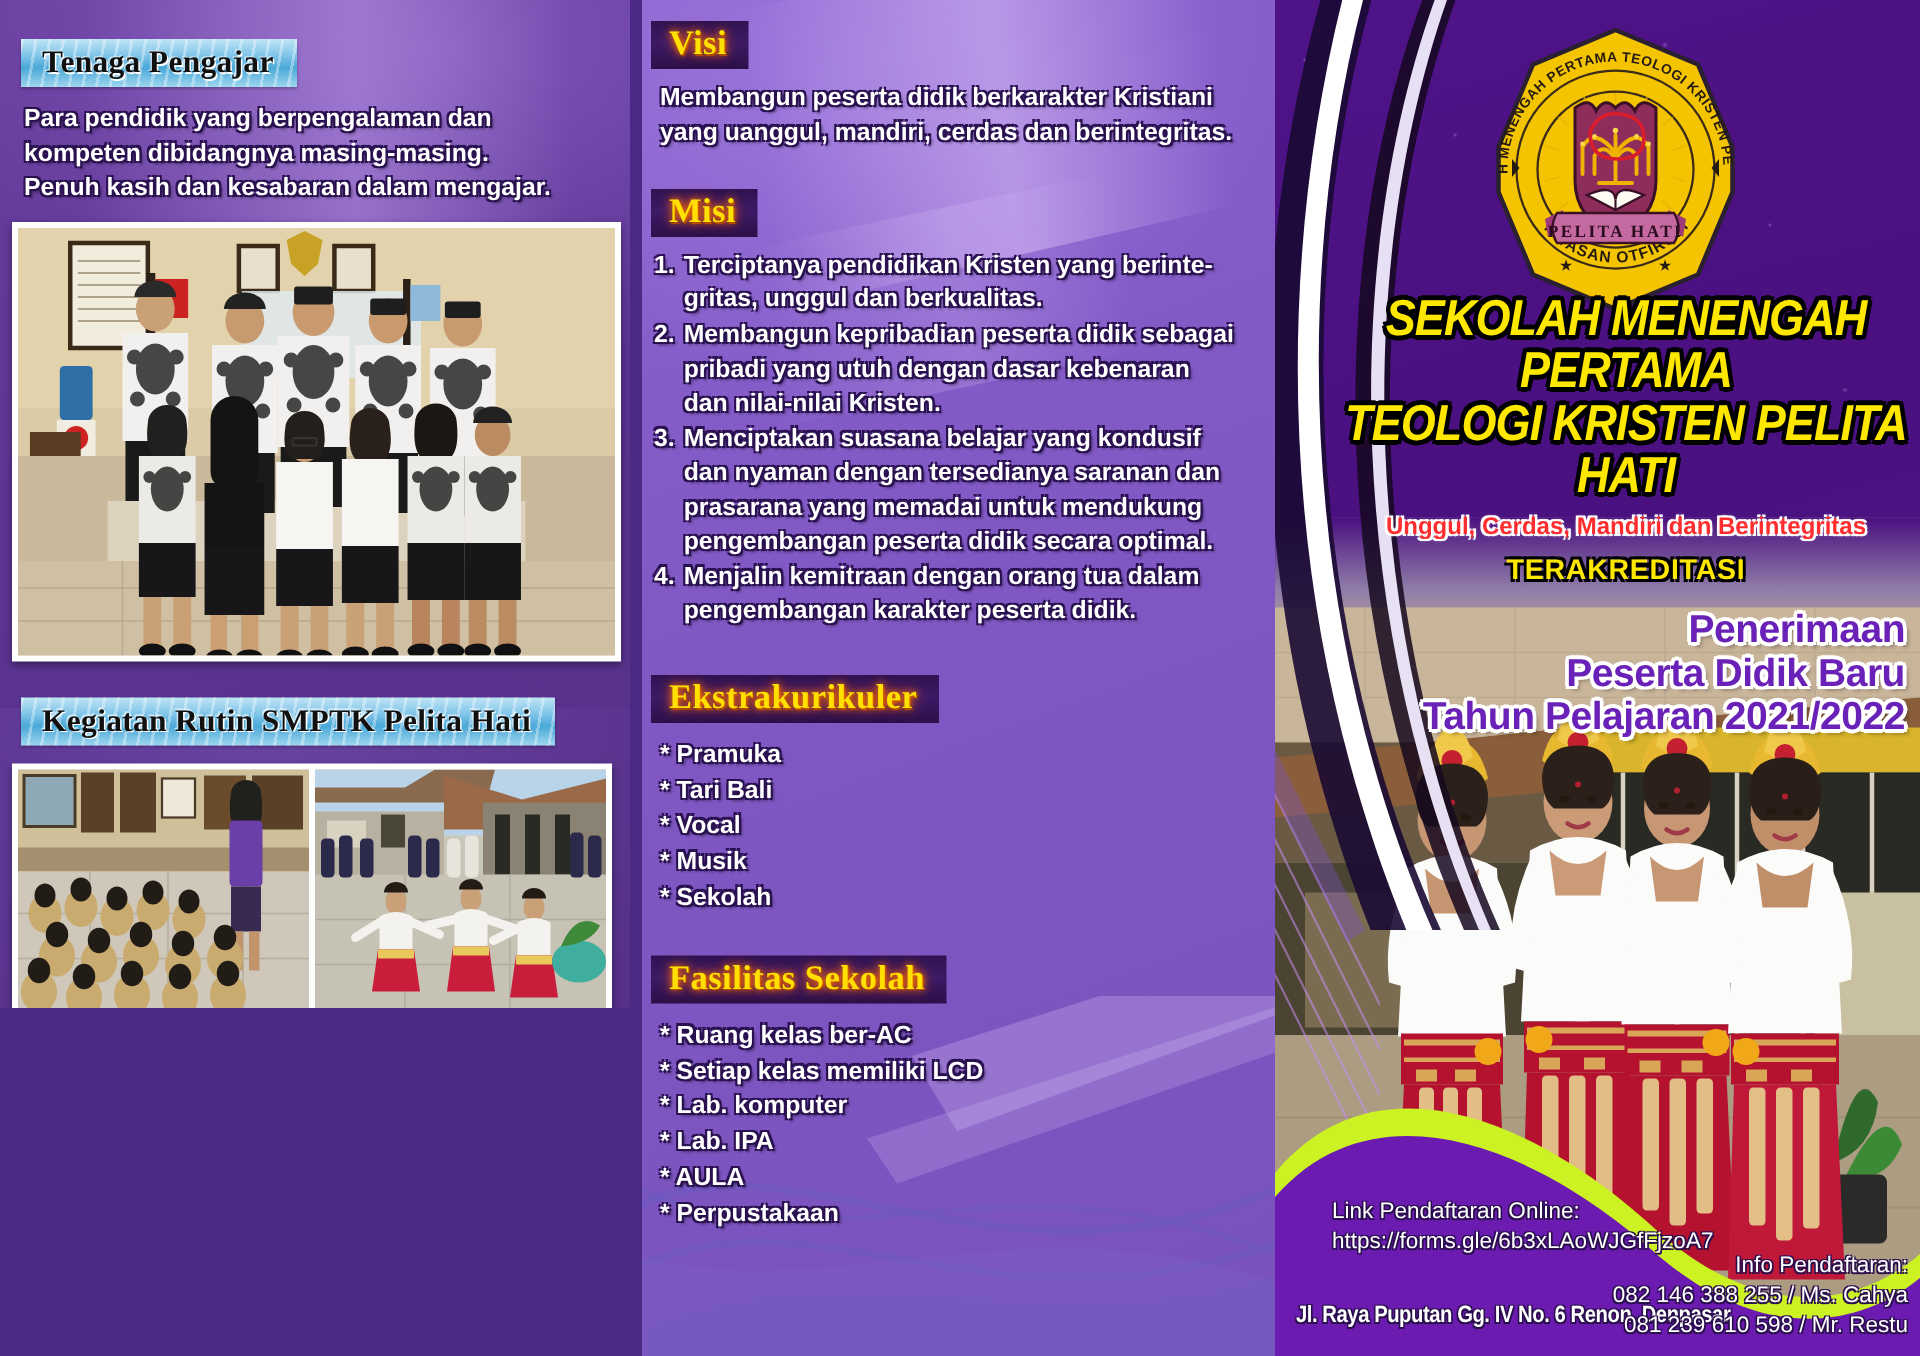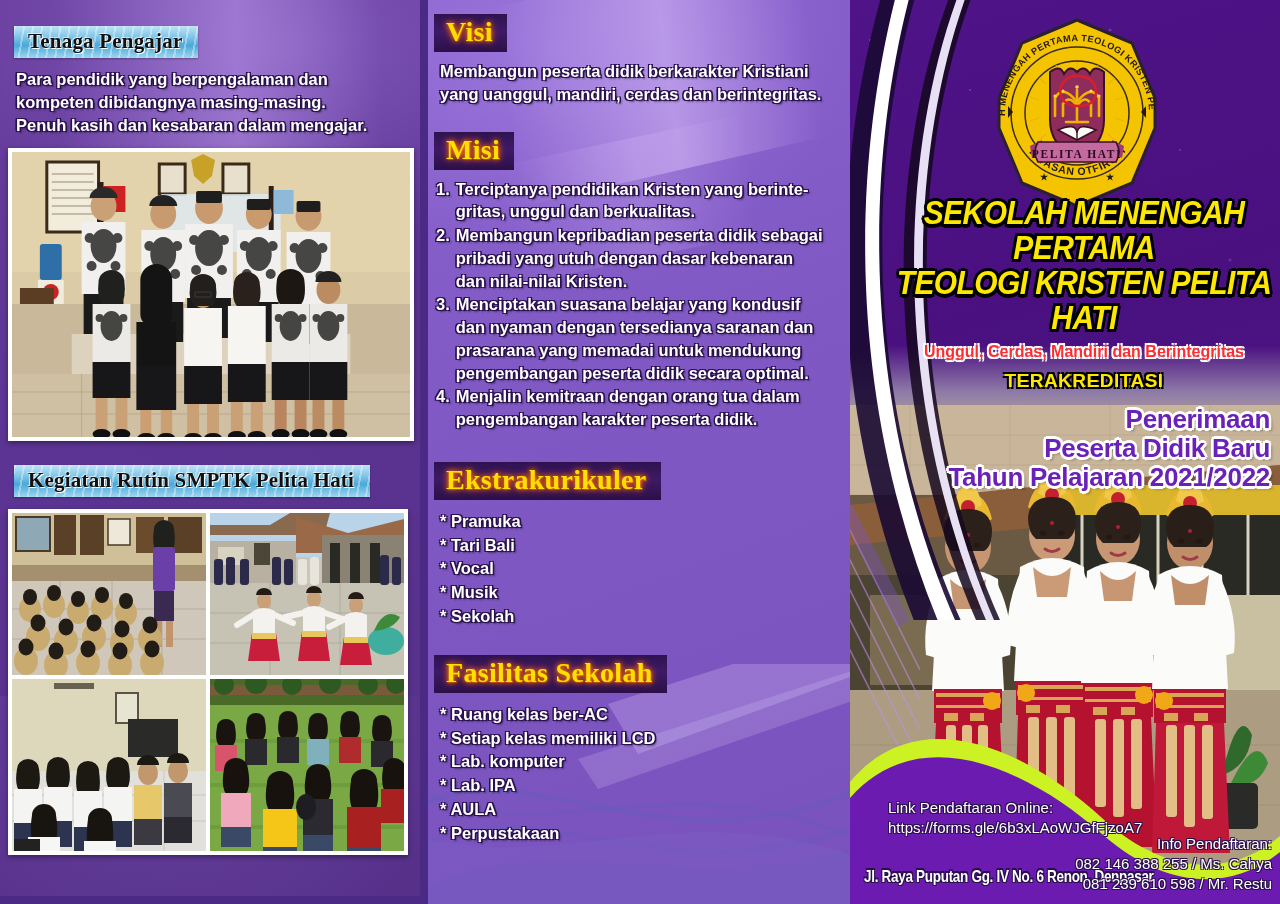--- a/index.html
+++ b/index.html
@@ -5,21 +5,21 @@
   * { margin:0; padding:0; box-sizing:border-box; }
   html,body { width:1280px; height:904px; overflow:hidden; }
   body {
     font-family:"Liberation Sans", sans-serif;
     background:#4a2a85;
   }
   .brochure { position:relative; width:1280px; height:904px; display:flex; }
 
   
   .panel-left {
-    position:relative; width:420px; height:896px;
+    position:relative; width:420px; height:672px;
     background:
       radial-gradient(ellipse 500px 300px at 70% 5%, rgba(150,110,210,.55), transparent 70%),
       linear-gradient(150deg,#6a3f9f 0%,#5c3494 40%,#563089 100%);
     overflow:hidden;
   }
   .panel-left:before{
     content:""; position:absolute; left:-60px; top:-40px; width:620px; height:240px;
     background:linear-gradient(100deg, rgba(180,140,235,0) 20%, rgba(200,165,245,.45) 48%, rgba(180,140,235,0) 70%);
     transform:rotate(-11deg); pointer-events:none;
   }
@@ -78,21 +78,21 @@
   .hdr-blue .sheen{
     position:absolute; inset:0; pointer-events:none;
     background:repeating-linear-gradient(100deg, rgba(255,255,255,.35) 0 2px, rgba(255,255,255,0) 2px 9px);
   }
   .hdr-blue span.txt{ position:relative; z-index:2; }
 
   .hdr-gold{
     display:inline-block;
     padding:2px 14px 4px 12px;
     background:linear-gradient(180deg,#2e1350 0%,#3d1a66 45%,#2b1048 100%);
-    color:#ffe000; font-weight:bold; font-size:28px;
+    color:#ffe000; font-weight:bold; font-size:23px;
     font-family:"Liberation Serif", serif;
     text-shadow:0 0 5px #ff7a00, 0 0 9px #ff5500, 1px 1px 0 #8a3a00;
     letter-spacing:.3px;
   }
 
   .body-txt{
     color:#fff; font-weight:bold; font-size:16.5px; line-height:1.38;
     text-shadow:-1.4px -1.4px 0 #2a1150, 1.4px -1.4px 0 #2a1150,
                 -1.4px 1.4px 0 #2a1150, 1.4px 1.4px 0 #2a1150,
                 2px 2px 2px rgba(0,0,0,.45);

